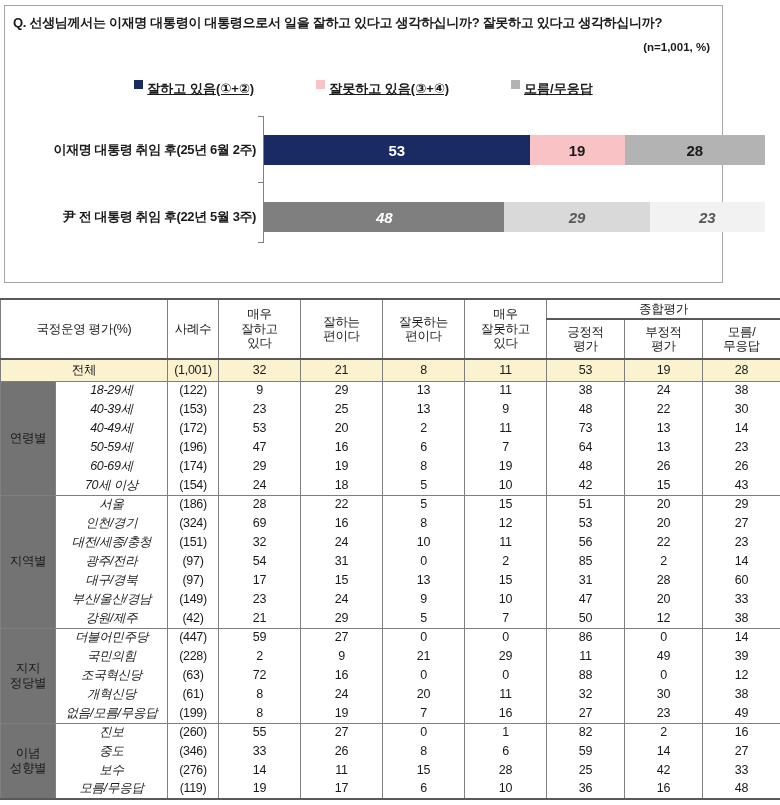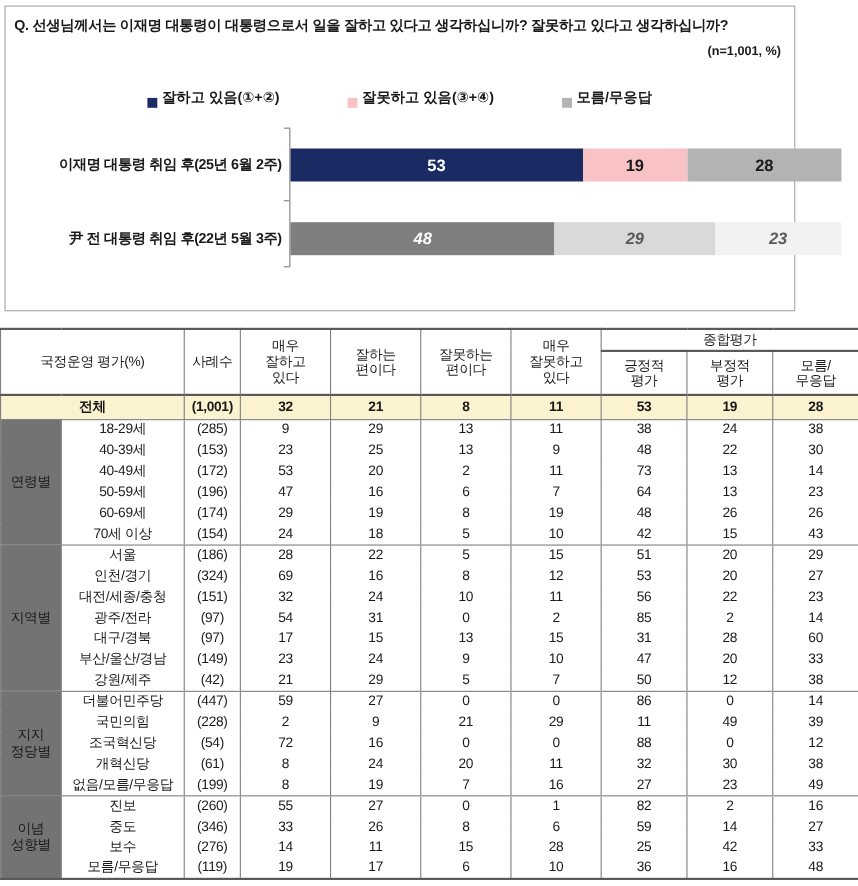--- a/index.html
+++ b/index.html
@@ -38,21 +38,21 @@
     color: #1a1a1a;
   }
   .legend {
     display: flex;
     justify-content: center;
     gap: 62px;
     margin-top: 27px;
     font-size: 13px;
     font-weight: 700;
   }
-  .legend-item { display: flex; align-items: flex-end; }
+  .legend-item { display: flex; align-items: flex-start; text-decoration: underline; }
   .legend-swatch {
     width: 9px; height: 9px;
     display: inline-block;
     margin-right: 4px;
     flex: none;
   }
   .bars { position: relative; margin-top: 37px; }
   .bar-row { display: flex; align-items: center; height: 30px; margin-bottom: 37px; margin-top: 24px; }
   .bar-label {
     width: 253px;
@@ -113,33 +113,33 @@
     white-space: pre-line;
     line-height: 1.15;
     background: #fff;
   }
   thead tr.h1 th { height: 20px; }
   thead th[rowspan] { height: 60px; }
   thead tr.h2 th { height: 40px; border-top: 1px solid #7f7f7f; }
   tbody td { height: 19px; line-height: 1.05; }
   tr.total td {
     background: #fbf2cf;
-    font-weight: 700;
+    font-weight: 400;
     border-top: 2px solid #595959;
     border-bottom: 1px solid #7f7f7f;
     height: 22px;
   }
   tr.group-start td { border-top: 1px solid #7f7f7f; }
   td.group-cell {
     background: #737373;
     white-space: pre-line;
     line-height: 1.2;
     vertical-align: middle;
   }
-  td.row-label { white-space: nowrap; overflow: hidden; }
+  td.row-label { white-space: nowrap; overflow: hidden; font-style: italic; }
 </style>
 </head>
 <body>
 
 <div class="chart-box">
   <div class="question">Q. 선생님께서는 이재명 대통령이 대통령으로서 일을 잘하고 있다고 생각하십니까? 잘못하고 있다고 생각하십니까?</div>
   <div class="n-note">(n=1,001,  %)</div>
   <div class="legend">
       <div class="legend-item">
         <span class="legend-swatch" style="background: rgb(26, 43, 99);"></span>
@@ -224,21 +224,21 @@
           <td>21</td>
           <td>8</td>
           <td>11</td>
           <td>53</td>
           <td>19</td>
           <td>28</td>
         </tr>
         <tr class="group-start">
           <td class="group-cell" rowspan="6">연령별</td>
           <td class="row-label">18-29세</td>
-          <td>(285)</td>
+          <td>(122)</td>
           <td>9</td>
           <td>29</td>
           <td>13</td>
           <td>11</td>
           <td>38</td>
           <td>24</td>
           <td>38</td>
         </tr>
         <tr>
           <td class="row-label">40-39세</td>
@@ -392,21 +392,21 @@
           <td>2</td>
           <td>9</td>
           <td>21</td>
           <td>29</td>
           <td>11</td>
           <td>49</td>
           <td>39</td>
         </tr>
         <tr>
           <td class="row-label">조국혁신당</td>
-          <td>(54)</td>
+          <td>(63)</td>
           <td>72</td>
           <td>16</td>
           <td>0</td>
           <td>0</td>
           <td>88</td>
           <td>0</td>
           <td>12</td>
         </tr>
         <tr>
           <td class="row-label">개혁신당</td>

